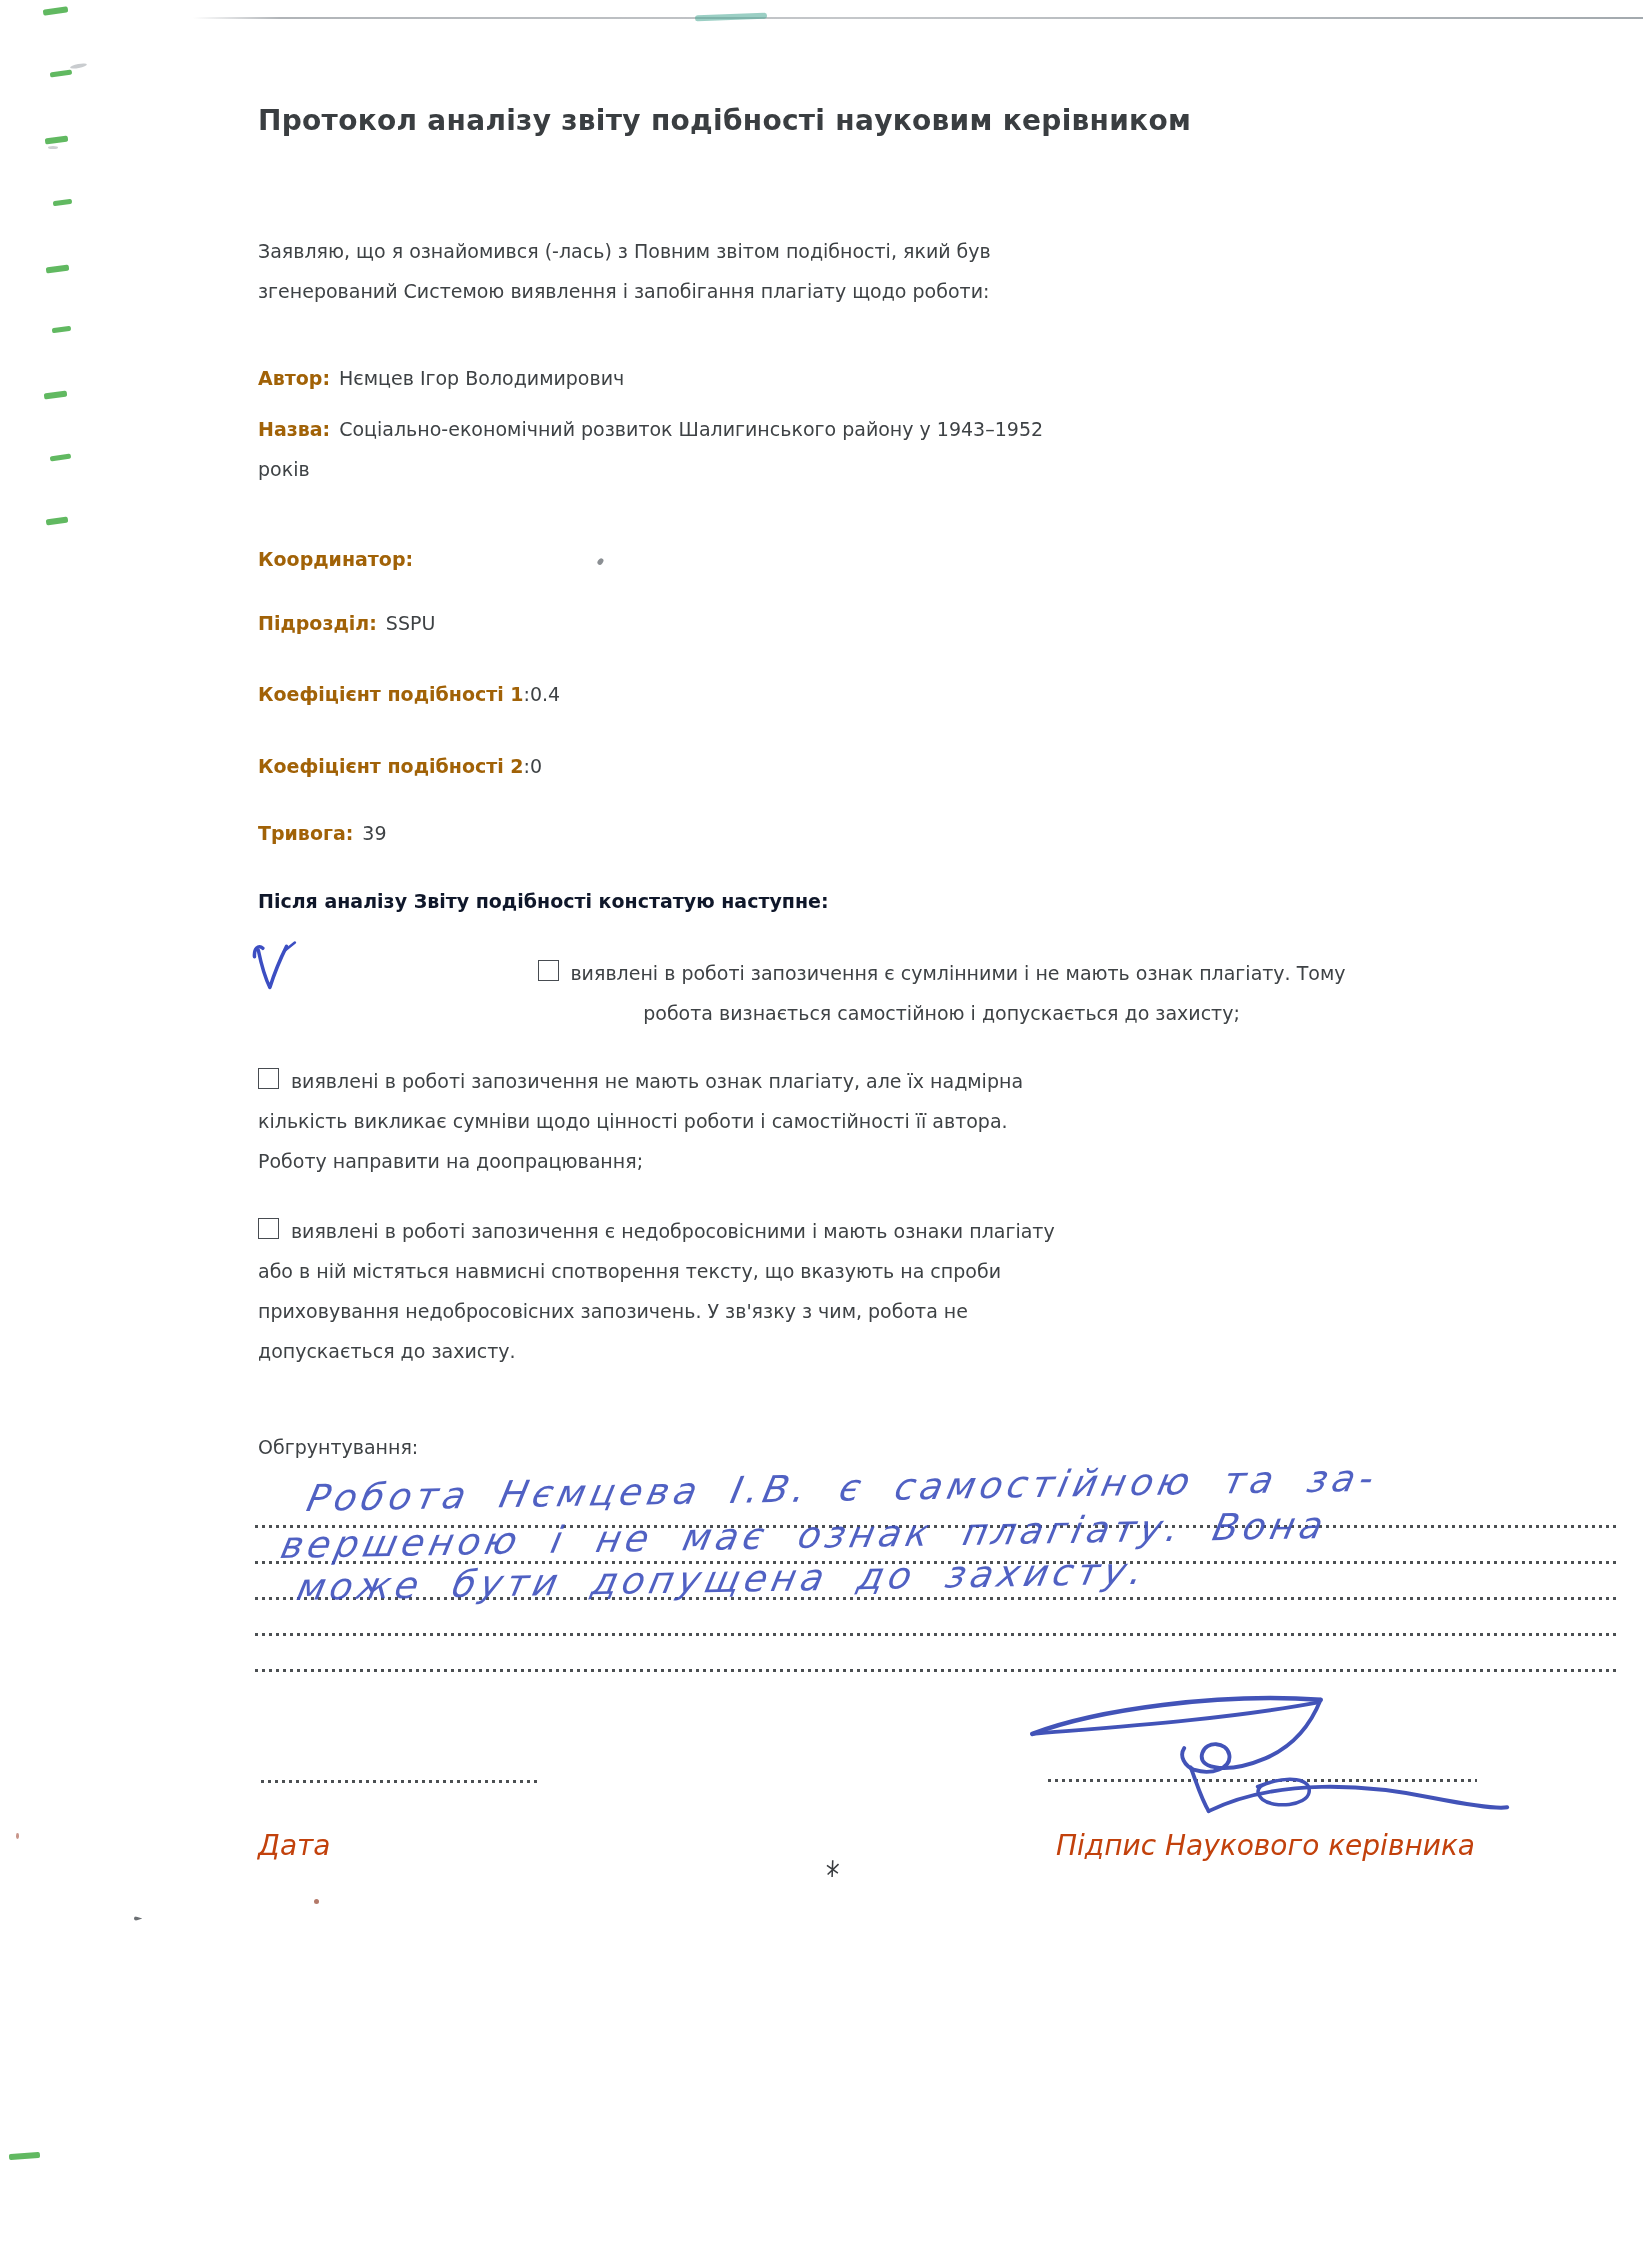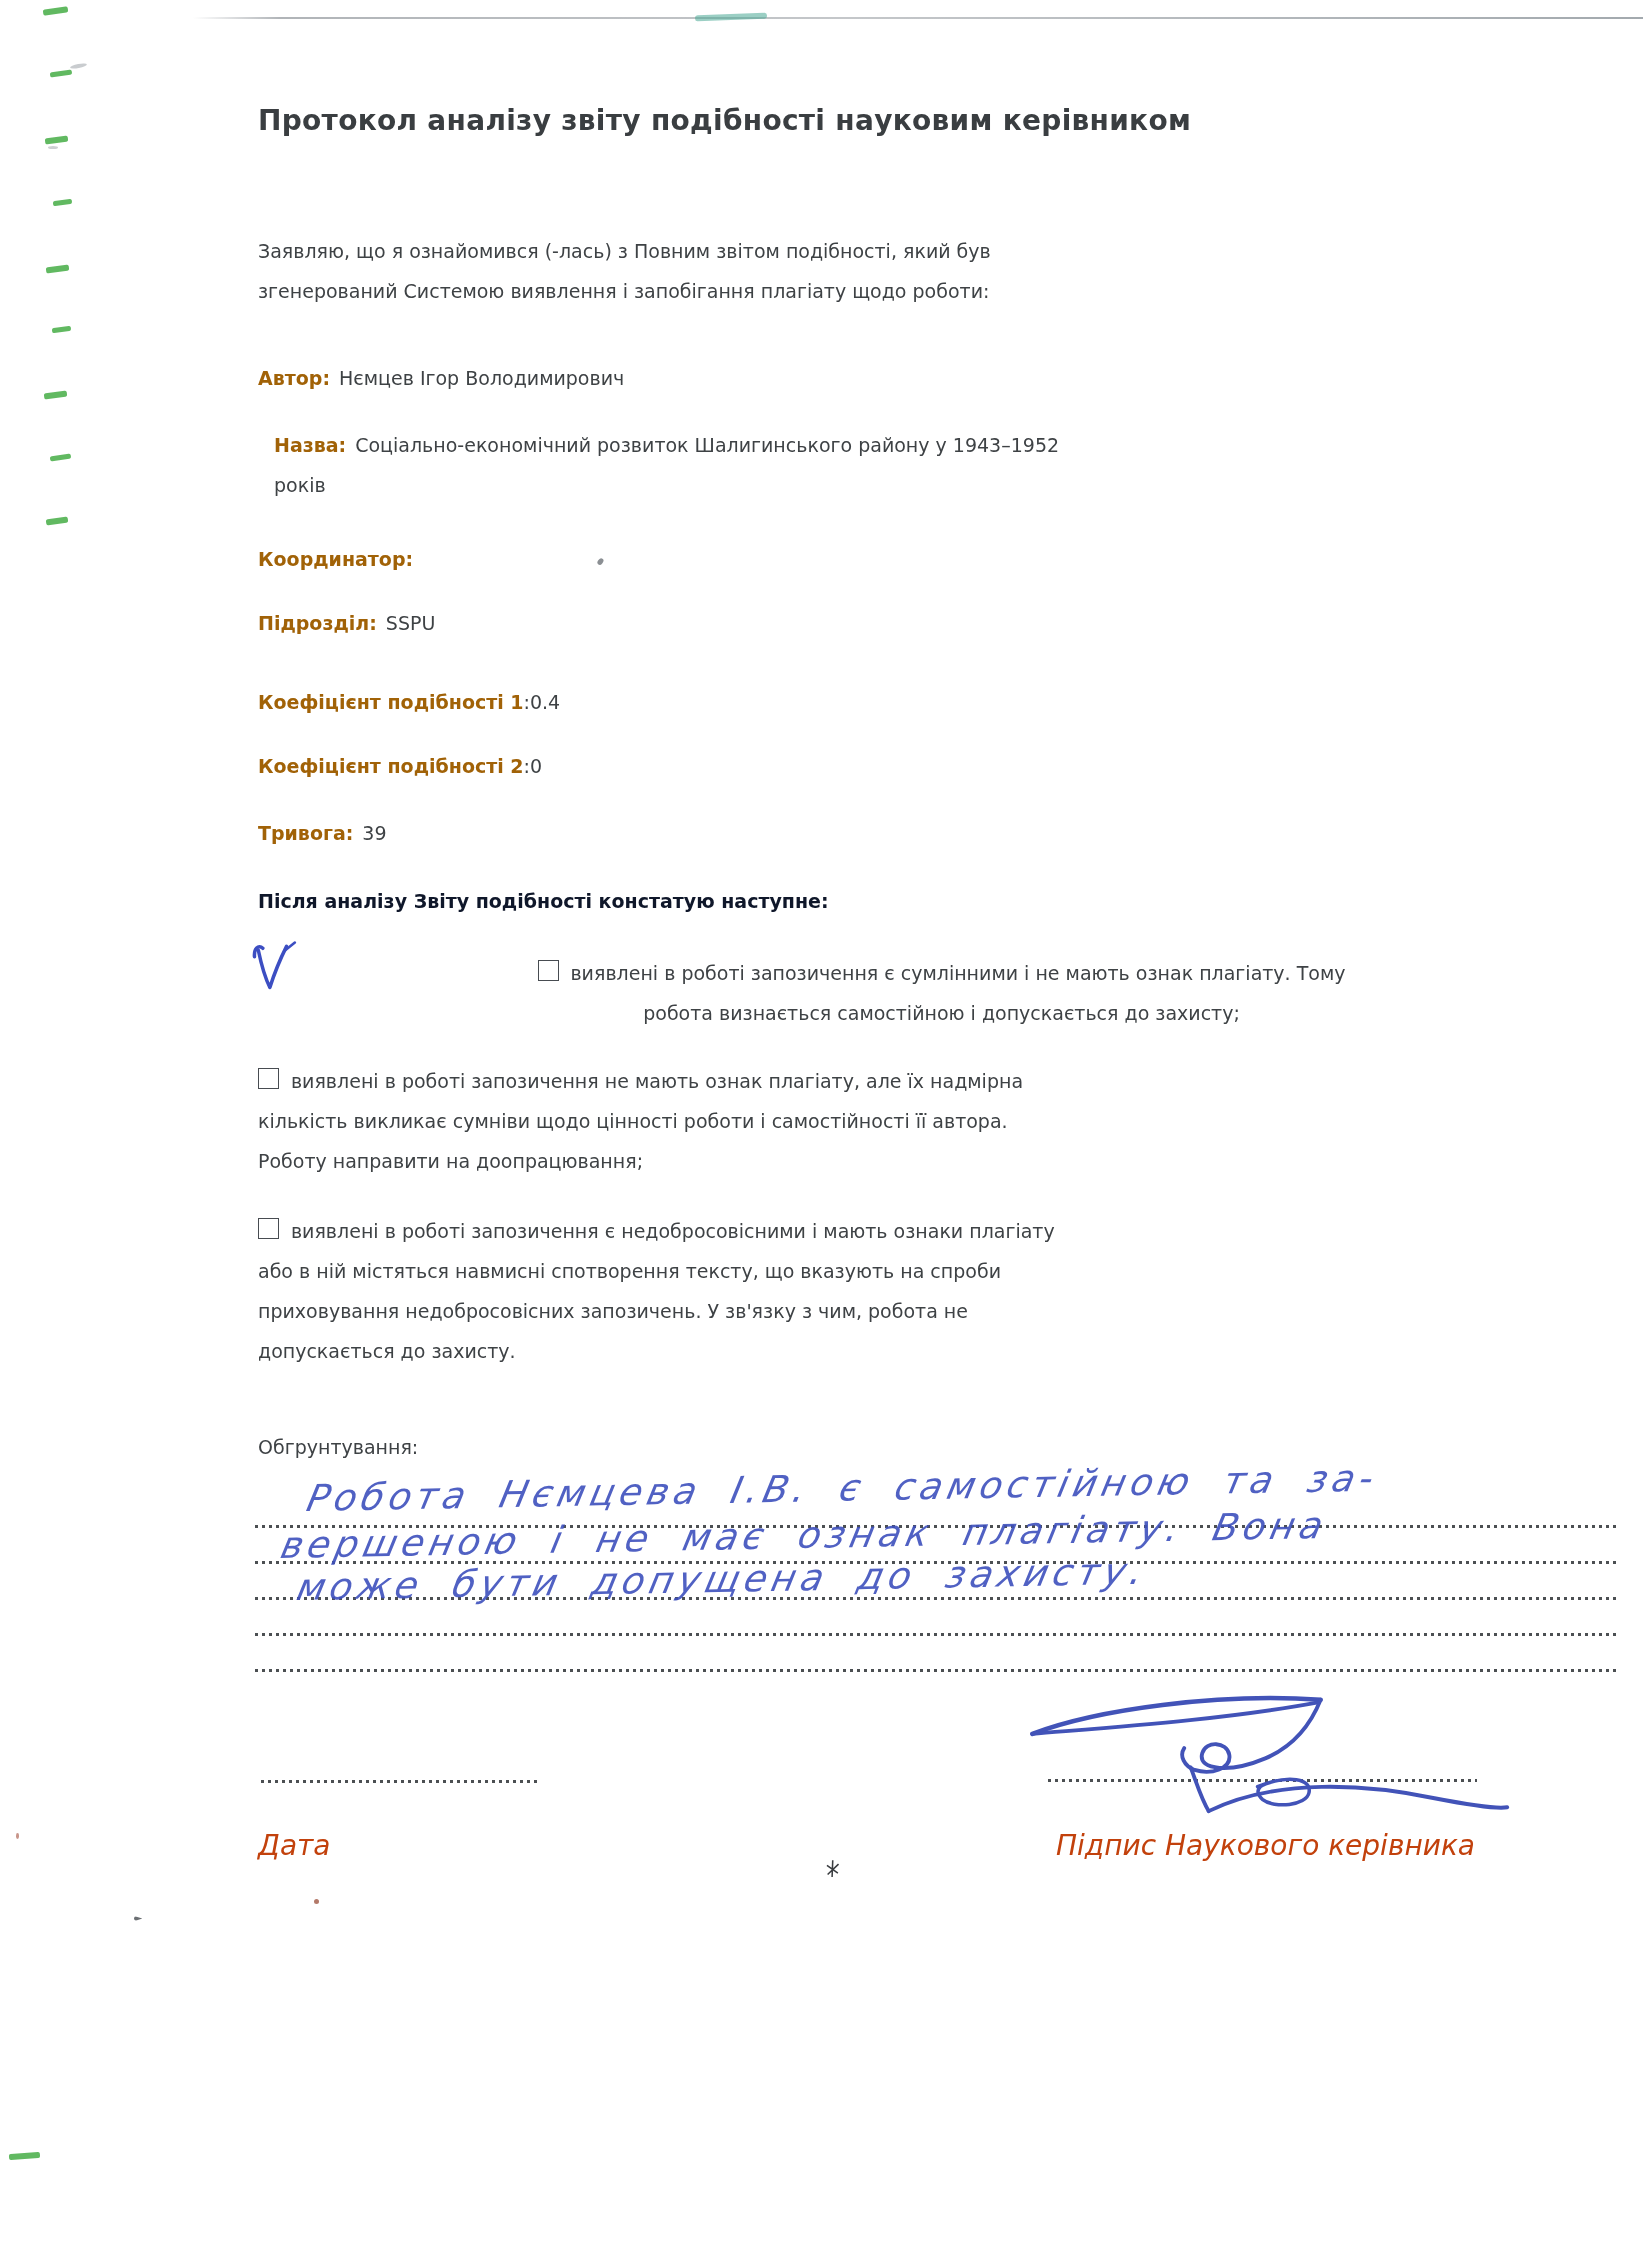--- a/index.html
+++ b/index.html
@@ -84,34 +84,34 @@
 
   <div class="block doc-title" style="top:101px;">Протокол аналізу звіту подібності науковим керівником</div>
 
   <div class="block multi" style="top:231px;">Заявляю, що я ознайомився (-лась) з Повним звітом подібності, який був
 згенерований Системою виявлення і запобігання плагіату щодо роботи:</div>
 
   <div class="block" style="top:358px;">
     <span class="lbl lbl-gap">Автор:</span><span>Нємцев Ігор Володимирович</span>
   </div>
 
-  <div class="block" style="top:425px;margin-left:16px;">
+  <div class="block" style="top:409px;">
     <span class="lbl lbl-gap">Назва:</span><span class="multi">Соціально-економічний розвиток Шалигинського району у 1943–1952
 років</span>
   </div>
 
   <div class="block" style="top:539px;">
     <span class="lbl">Координатор:</span>
   </div>
 
   <div class="block" style="top:603px;">
     <span class="lbl lbl-gap">Підрозділ:</span><span>SSPU</span>
   </div>
 
-  <div class="block" style="top:674px;margin-top:8px;">
+  <div class="block" style="top:674px;">
     <span class="lbl">Коефіцієнт подібності 1</span><span>:0.4</span>
   </div>
 
   <div class="block" style="top:746px;">
     <span class="lbl">Коефіцієнт подібності 2</span><span>:0</span>
   </div>
 
   <div class="block" style="top:813px;">
     <span class="lbl lbl-gap">Тривога:</span><span>39</span>
   </div>

